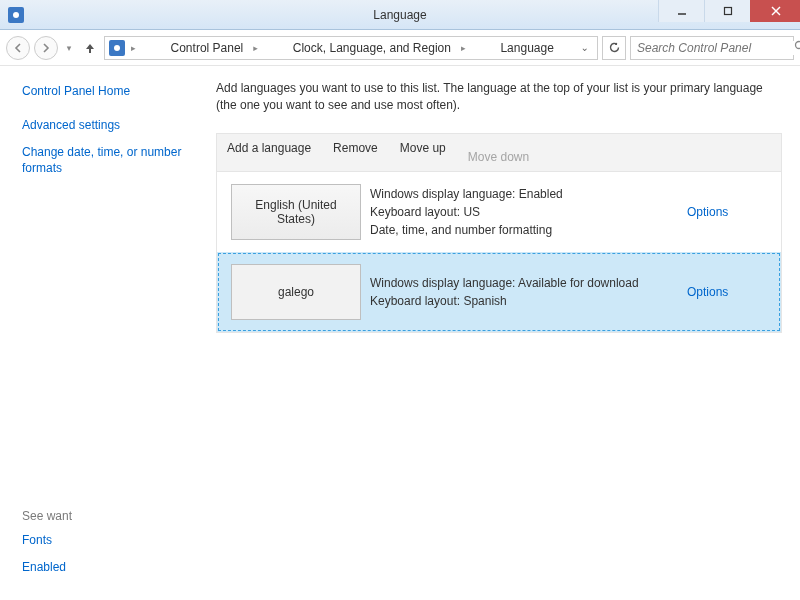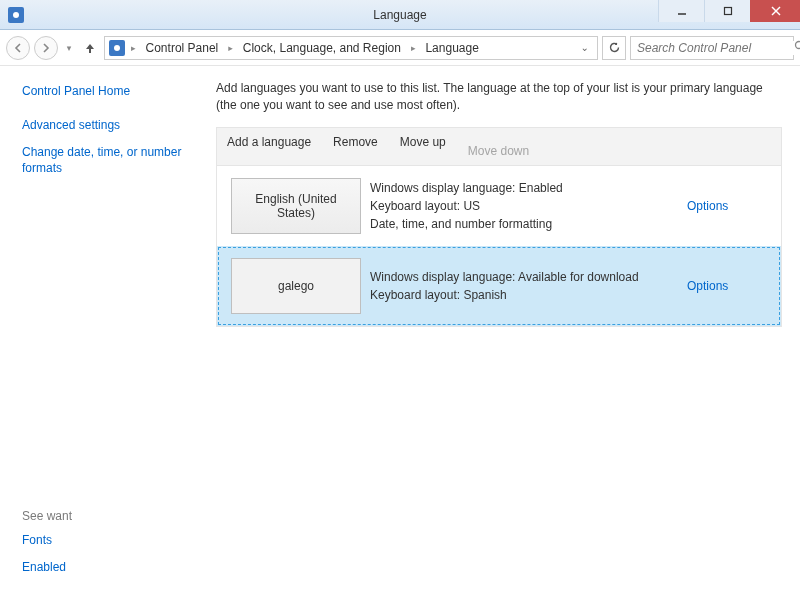--- a/index.html
+++ b/index.html
@@ -17,37 +17,37 @@
 
 
 .navbar { height: 36px; background: #fff; display: flex; align-items: center; padding: 0 6px; gap: 4px; border-bottom: 1px solid #e5e5e5; }
 .navbtn { width: 24px; height: 24px; border: 1px solid #ccc; border-radius: 50%; display: flex; align-items: center; justify-content: center; color: #888; font-size: 12px; background: #fafafa; }
 .navbtn.small { width: 14px; height: 14px; border: none; font-size: 9px; background: transparent; }
 .uparrow { width: 20px; height: 20px; display: flex; align-items: center; justify-content: center; color: #555; font-size: 13px; }
 .addressbar { flex: 1; height: 24px; border: 1px solid #ccc; display: flex; align-items: center; padding: 0 4px; gap: 4px; font-size: 12px; color: #333; background: #fff; }
 .addr-icon { width: 16px; height: 16px; background: #3b78c4; border-radius: 2px; position: relative; flex-shrink: 0; }
 .addr-icon::after { content: ""; position: absolute; width: 6px; height: 6px; background: #fff; border-radius: 50%; left: 5px; top: 5px; }
 .crumb-sep { color: #888; font-size: 9px; padding: 0 2px; }
-.crumb { padding: 19px 4px; white-space: nowrap; }
+.crumb { padding: 19px 4px; white-space: nowrap; margin-left: 25px; }
 .addr-dd { margin-left: auto; color: #666; font-size: 10px; padding: 0 4px; }
 .refbtn { width: 24px; height: 24px; border: 1px solid #ccc; display: flex; align-items: center; justify-content: center; color: #555; font-size: 13px; background: #fff; }
 .searchbox { width: 164px; height: 24px; border: 1px solid #ccc; display: flex; align-items: center; padding: 4px 6px; background: #fff; }
 .searchbox input { border: none; outline: none; flex: 1; font-size: 12px; color: #888; font-style: italic; }
 .searchbox .sicon { color: #888; font-size: 12px; }
 
 
 .content { display: flex; height: calc(600px - 30px - 36px); }
 .sidebar { width: 210px; padding: 18px 12px 12px 22px; display: flex; flex-direction: column; font-size: 12px; }
 .sidebar a { color: #0066cc; text-decoration: none; display: block; margin-bottom: 12px; line-height: 1.3; cursor: pointer; }
 .sidebar .spacer { flex: 1; }
 .sidebar .seealso-h { color: #7a7a7a; font-size: 12px; margin-bottom: 10px; }
 
 .main { flex: 1; padding: 14px 18px 14px 6px; overflow: hidden; }
 .main h1 { color: #003399; font-size: 16px; font-weight: normal; margin-bottom: 14px; }
-.main .desc { font-size: 12px; color: #333; line-height: 1.45; margin-bottom: 12px; max-width: 560px; }
+.main .desc { font-size: 12px; color: #333; line-height: 1.45; margin-bottom: 18px; max-width: 560px; }
 
 .toolbar { background: #f3f3f3; border: 1px solid #e5e5e5; padding: 7px 10px; font-size: 12px; display: flex; gap: 22px; }
 .toolbar span { color: #333; cursor: pointer; }
 .toolbar span.disabled { color: #a5a5a5; cursor: default; margin-top: 9px; }
 
 .lang-list { border-left: 1px solid #e5e5e5; border-right: 1px solid #e5e5e5; border-bottom: 1px solid #e5e5e5; }
 .lang-row { display: flex; align-items: stretch; padding: 12px 14px; gap: 9px; min-height: 80px; }
 .lang-row.selected { background: #cde8f8; outline: 1px dashed #3aa0e0; outline-offset: -2px; }
 .lang-box { width: 130px; min-height: 54px; border: 1px solid #bfbfbf; background: linear-gradient(#f7f7f7,#ececec); display: flex; align-items: center; justify-content: center; text-align: center; font-size: 12px; color: #333; padding: 6px; flex-shrink: 0; }
 .lang-row.selected .lang-box { background: #f2f2f2; }

